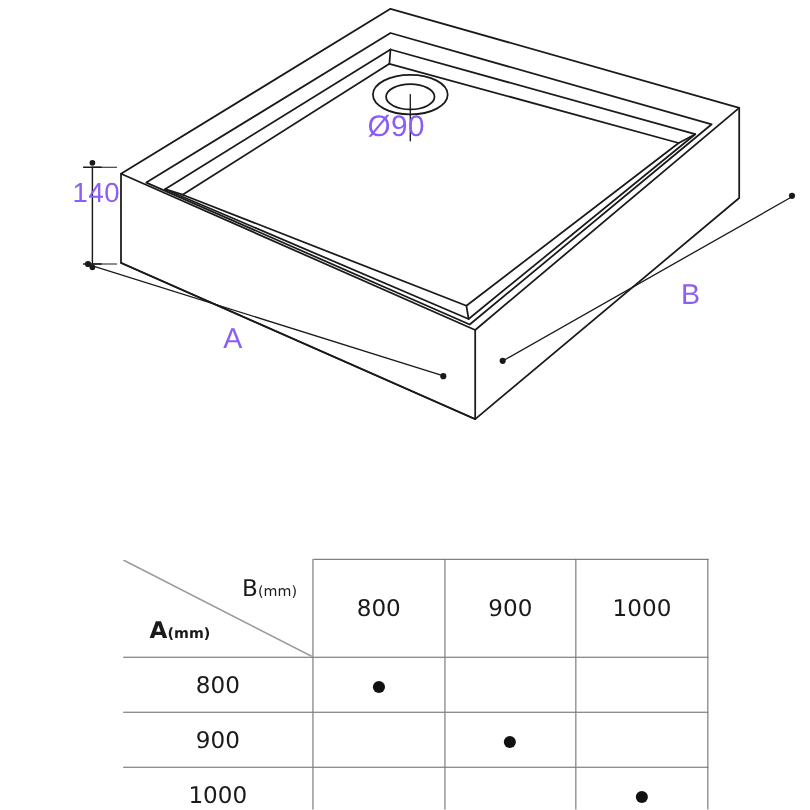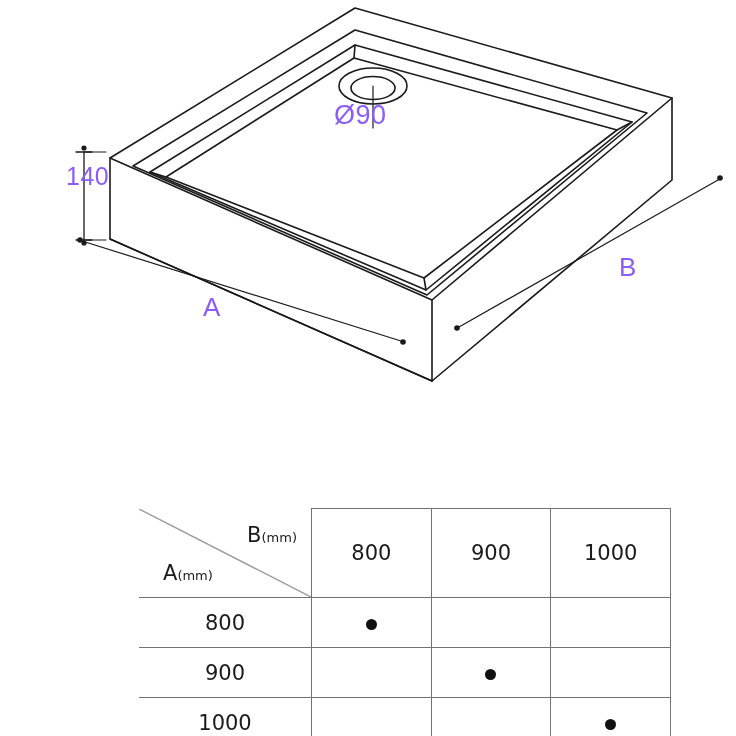--- a/index.html
+++ b/index.html
@@ -52,21 +52,21 @@
   }
   .lbl-drain {
     left: 334px;
     top: 100px;
     font-size: 27px;
     letter-spacing: 0.5px;
   }
   
   .table-wrap {
     position: absolute;
-    left: 139px;
+    left: 112px;
     top: 508px;
     width: 532px;
     height: 164px;
   }
   table.matrix {
     border-collapse: collapse;
     width: 532px;
     table-layout: fixed;
   }
   table.matrix td {
@@ -104,20 +104,21 @@
     position: absolute;
     right: 14px;
     top: 14px;
     font-size: 21px;
   }
   .corner-a {
     position: absolute;
     left: 24px;
     bottom: 12px;
     font-size: 21px;
+    font-weight: bold;
   }
   .unit {
     font-size: 13px;
     vertical-align: baseline;
   }
   .diag {
     position: absolute;
     left: 0;
     top: 0;
     width: 172px;

